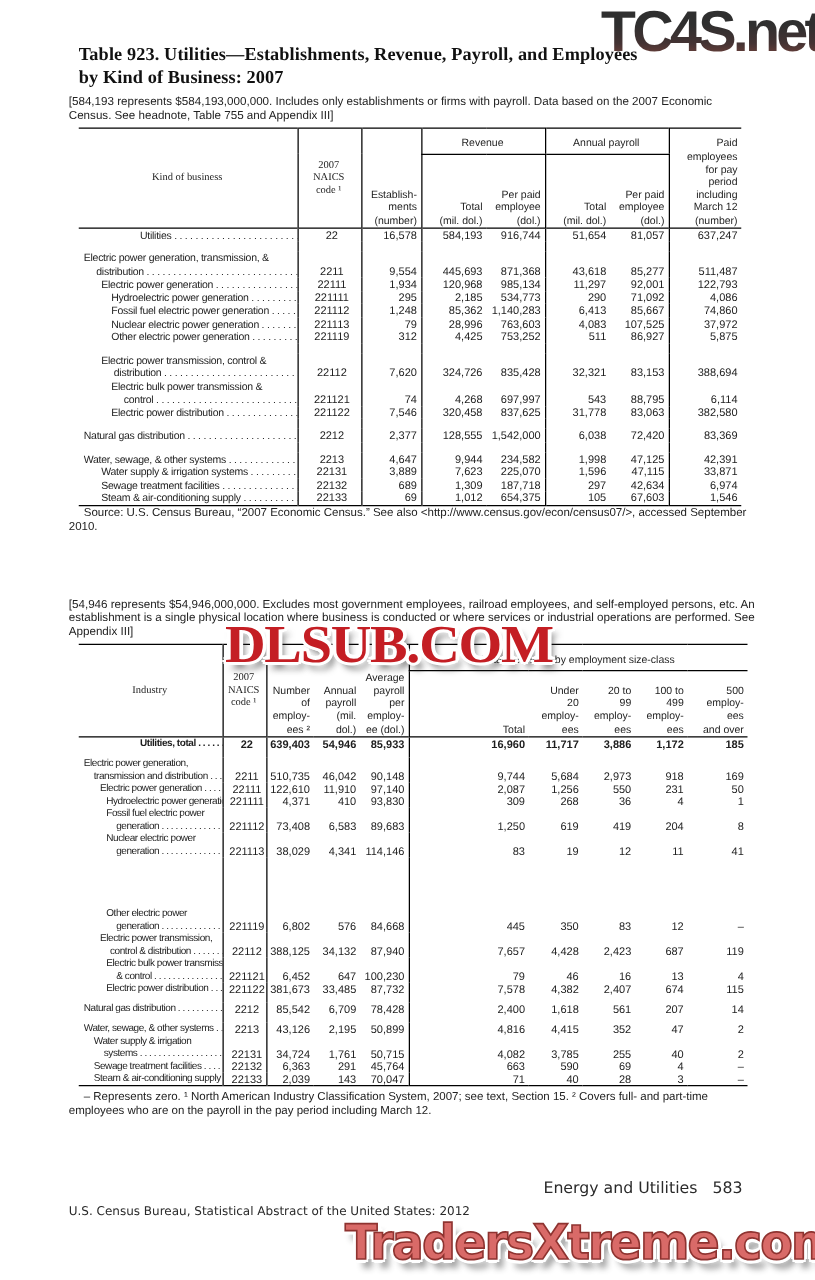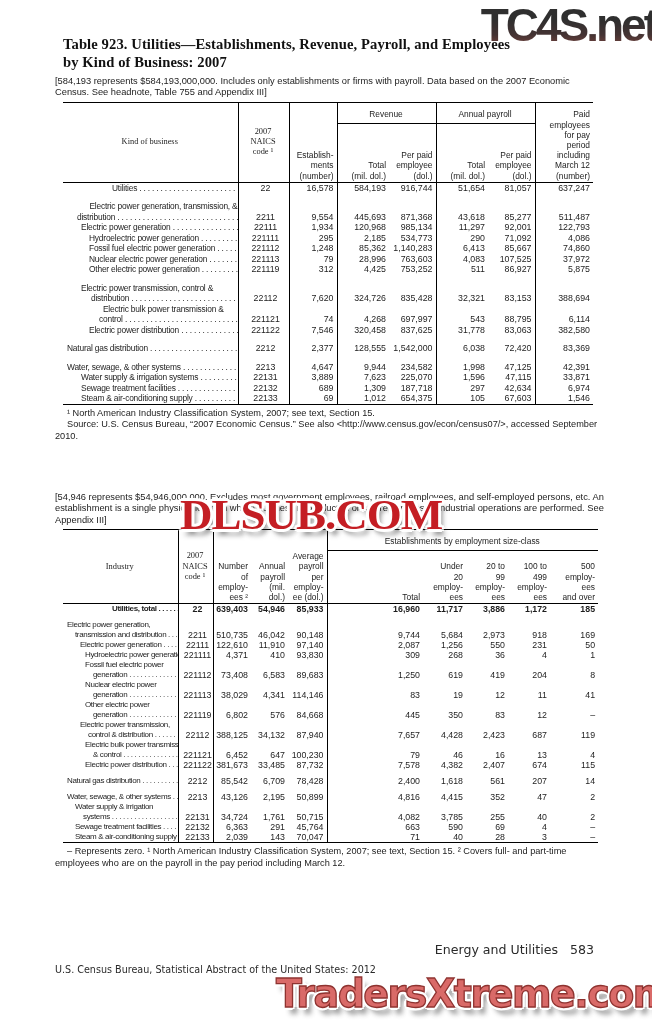--- a/index.html
+++ b/index.html
@@ -133,21 +133,21 @@
               <td class="naics bl"></td>
               <td class="num bl"></td>
               <td class="num bl"></td>
               <td class="num"></td>
               <td class="num bl"></td>
               <td class="num"></td>
               <td class="num bl"></td>
             </tr>
             <tr>
               <td class="lbl">
-                <div class="ll" style="padding-left: 0px; text-align: right;"><span>Electric power generation, transmission, &amp;</span></div>
+                <div class="ll" style="padding-left: 0px;"><span>Electric power generation, transmission, &amp;</span></div>
                 <div class="ll" style="padding-left: 10px;"><span>distribution</span><span> . . . . . . . . . . . . . . . . . . . . . . . . . . . . . . . . . . . . . . . . . . . . . . . . . . . . . . . . . . . . . . . . . . . . . . . . . . . . . . . .</span></div>
               </td>
               <td class="naics bl">2211</td>
               <td class="num bl">9,554</td>
               <td class="num bl">445,693</td>
               <td class="num">871,368</td>
               <td class="num bl">43,618</td>
               <td class="num">85,277</td>
               <td class="num bl">511,487</td>
             </tr>
@@ -229,21 +229,21 @@
               <td class="naics bl">22112</td>
               <td class="num bl">7,620</td>
               <td class="num bl">324,726</td>
               <td class="num">835,428</td>
               <td class="num bl">32,321</td>
               <td class="num">83,153</td>
               <td class="num bl">388,694</td>
             </tr>
             <tr>
               <td class="lbl">
-                <div class="ll" style="padding-left: 22px; text-align: center;"><span>Electric bulk power transmission &amp;</span></div>
+                <div class="ll" style="padding-left: 22px;"><span>Electric bulk power transmission &amp;</span></div>
                 <div class="ll" style="padding-left: 32px;"><span>control</span><span> . . . . . . . . . . . . . . . . . . . . . . . . . . . . . . . . . . . . . . . . . . . . . . . . . . . . . . . . . . . . . . . . . . . . . . . . . . . . . . . .</span></div>
               </td>
               <td class="naics bl">221121</td>
               <td class="num bl">74</td>
               <td class="num bl">4,268</td>
               <td class="num">697,997</td>
               <td class="num bl">543</td>
               <td class="num">88,795</td>
               <td class="num bl">6,114</td>
             </tr>
@@ -335,21 +335,20 @@
               <td class="num bl">69</td>
               <td class="num bl">1,012</td>
               <td class="num">654,375</td>
               <td class="num bl">105</td>
               <td class="num">67,603</td>
               <td class="num bl">1,546</td>
             </tr>
           </tbody>
       </table>
 
-      <p class="fn">¹ North American Industry Classification System, 2007; see text, Section 15.</p>
       <p class="fn cont">Source: U.S. Census Bureau, “2007 Economic Census.” See also &lt;http://www.census.gov/econ/census07/&gt;, accessed September 2010.</p>
     </section>
 
     <section class="t924" style="margin-top:50px;">
       <p class="headnote">[54,946 represents $54,946,000,000. Excludes most government employees, railroad employees, and self-employed persons, etc. An establishment is a single physical location where business is conducted or where services or industrial operations are performed. See Appendix III]</p>
 
       <table>
         <colgroup>
           <col style="width:115px">
             <col style="width:35px">
@@ -497,21 +496,21 @@
               <td class="num">4,341</td>
               <td class="num">114,146</td>
               <td class="num bl">83</td>
               <td class="num">19</td>
               <td class="num">12</td>
               <td class="num">11</td>
               <td class="num">41</td>
             </tr>
             <tr>
               <td class="lbl">
-                <div class="ll" style="padding-left: 18px;"><span>Other electric power</span></div>
+                <div class="ll" style="padding-left: 18px; margin-top: 40px;"><span>Other electric power</span></div>
                 <div class="ll" style="padding-left: 26px;"><span>generation</span><span> . . . . . . . . . . . . . . . . . . . . . . . . . . . . . . . . . . . . . . . . . . . . . . . . . . . . . . . . . . . . . . . . . . . . . . . . . . . . . . . .</span></div>
               </td>
               <td class="naics bl">221119</td>
               <td class="num bl">6,802</td>
               <td class="num">576</td>
               <td class="num">84,668</td>
               <td class="num bl">445</td>
               <td class="num">350</td>
               <td class="num">83</td>
               <td class="num">12</td>

